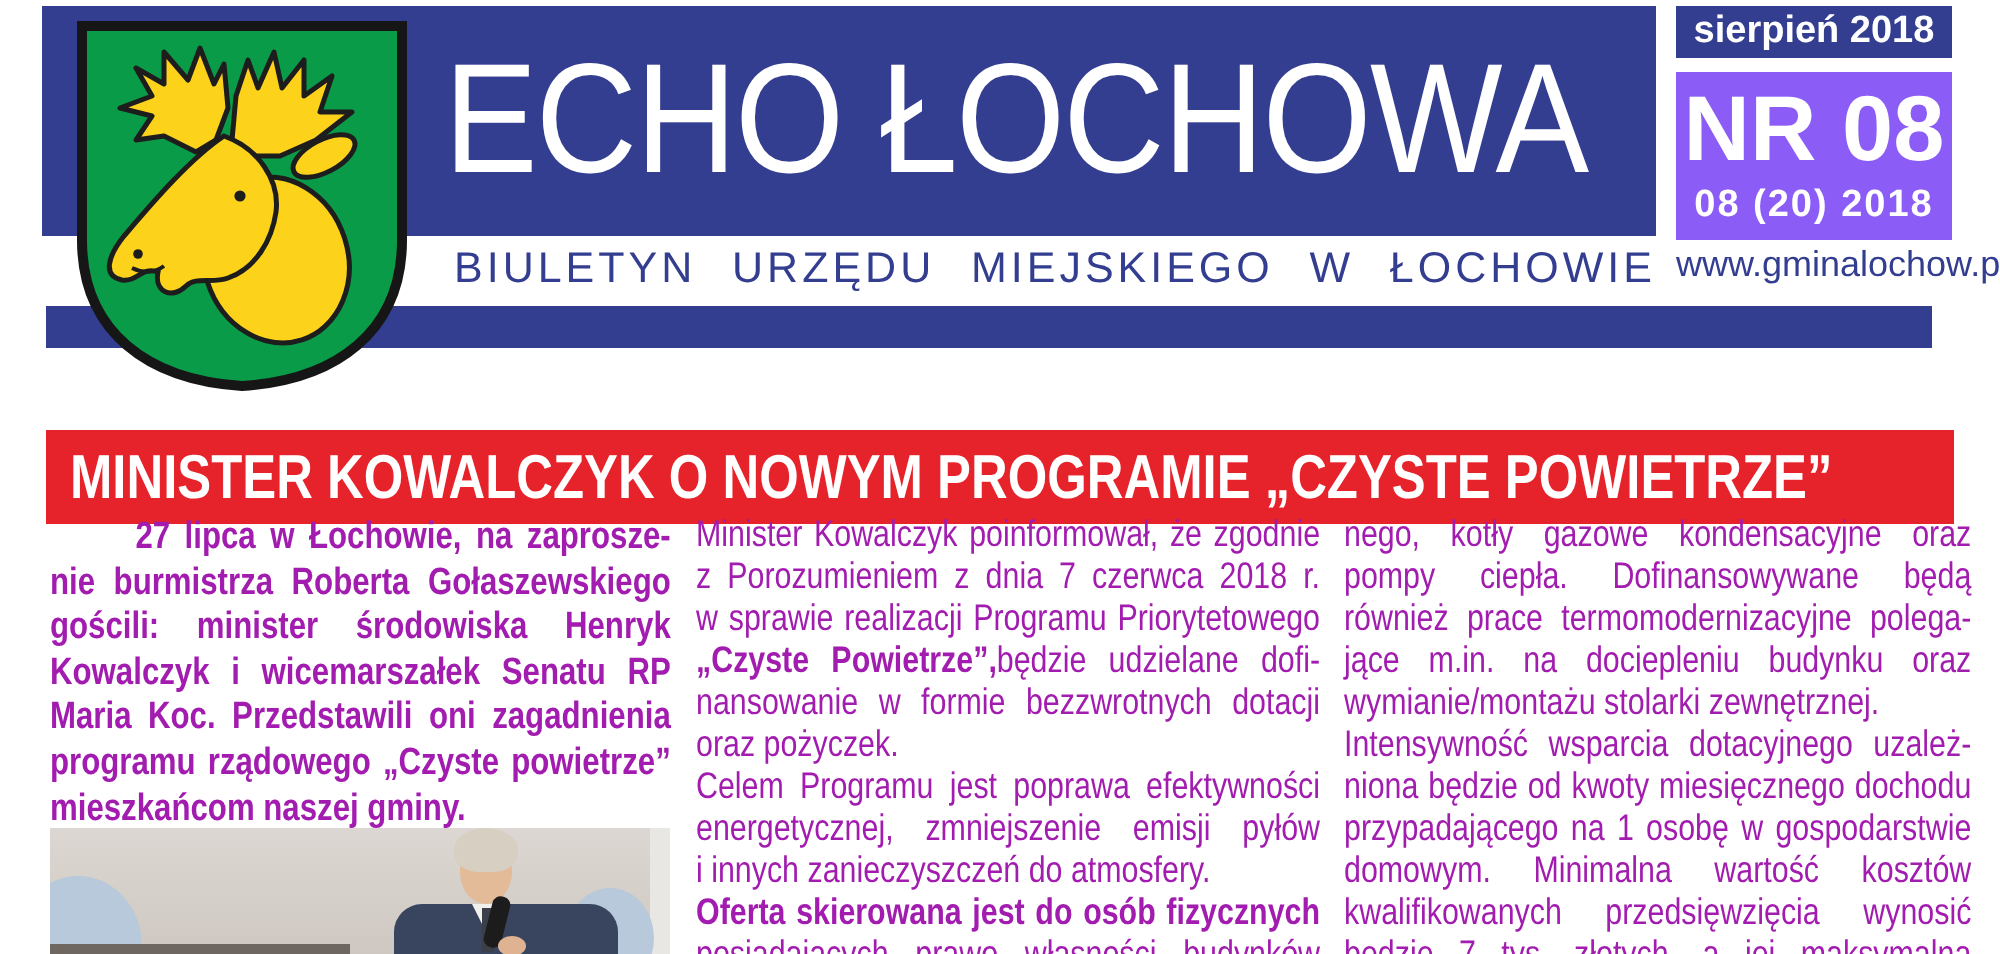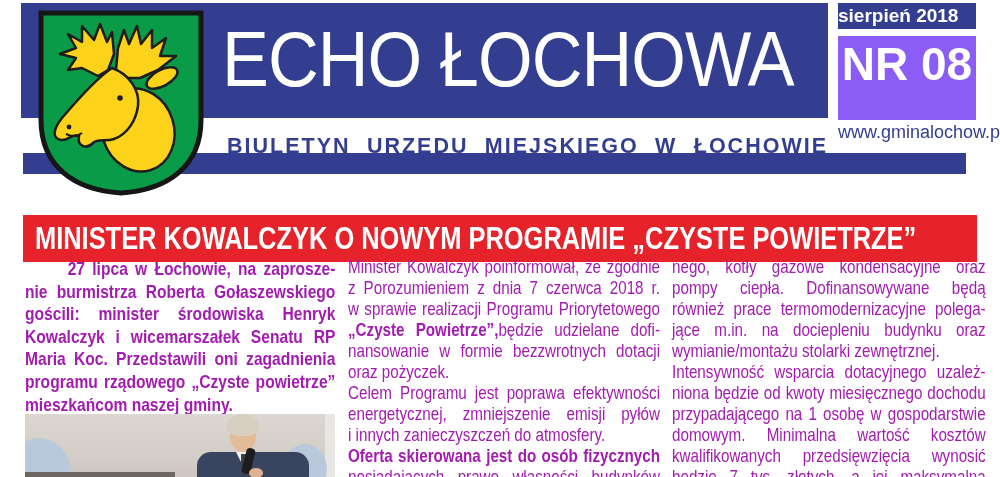--- a/index.html
+++ b/index.html
@@ -7,27 +7,27 @@
         font-family:"Liberation Sans","DejaVu Sans",sans-serif;}
   .abs{position:absolute;}
 
   
   .band-main{left:21px;top:3px;width:807px;height:115px;background:#333e90;}
   .band-thin{left:23px;top:153px;width:943px;height:21px;background:#333e90;}
 
   .paper-title{left:222px;top:3px;height:115px;line-height:113px;color:#fff;
 age    font-weight:bold;font-size:78px;white-space:nowrap;transform:scaleX(0.90);
     transform-origin:0 50%;letter-spacing:-1px;}
-  .paper-subtitle{left:227px;top:131px;width:601px;height:31px;line-height:31px;
-    color:#333e90;font-weight:bold;font-size:21.5px;letter-spacing:2px;
+  .paper-subtitle{left:227px;top:119px;width:601px;height:31px;line-height:31px;
+    color:#333e90;font-weight:normal;font-size:21.5px;letter-spacing:2px;
     white-space:nowrap;text-align:justify;text-align-last:justify;}
 
   
   .issue-month{left:838px;top:3px;width:138px;height:26px;background:#333e90;color:#fff;
-    font-weight:bold;font-size:19px;line-height:26px;text-align:left;}
+    font-weight:bold;font-size:19px;line-height:26px;text-align:center;}
   .issue-box{left:838px;top:36px;width:138px;height:84px;background:#8b5cf6;color:#fff;text-align:center;}
   .issue-nr{font-weight:bold;font-size:46px;line-height:56px;letter-spacing:0px;}
   .issue-code{font-weight:bold;font-size:19px;line-height:22px;letter-spacing:1px;}
   .website{left:838px;top:122px;width:138px;height:20px;line-height:20px;color:#333e90;
     font-size:18px;text-align:center;}
 
   
   .banner{left:23px;top:203px;width:954px;height:47px;background:#e6232a;margin-top:12px;}
   .banner-text{left:12px;top:0;height:47px;line-height:47px;color:#fff;font-weight:bold;
     font-size:31px;white-space:nowrap;transform:scaleX(0.82);transform-origin:0 50%;}
@@ -76,20 +76,21 @@
 
   <div class="abs band-main"></div>
   <div class="abs band-thin"></div>
 
   <div class="abs paper-title">ECHO ŁOCHOWA</div>
   <div class="abs paper-subtitle">BIULETYN URZĘDU MIEJSKIEGO W ŁOCHOWIE</div>
 
   <div class="abs issue-month">sierpień 2018</div>
   <div class="abs issue-box">
     <div class="issue-nr">NR 08</div>
+    <div class="issue-code">08 (20) 2018</div>
   </div>
   <div class="abs website">www.gminalochow.pl</div>
 
   <svg class="abs" style="left:36px;top:8px;" width="170" height="190" viewBox="0 0 170 190">
     <path d="M5,5 H165 V112 C165,158 132,182 85,185 C38,182 5,158 5,112 Z" fill="#0a9b48" stroke="#161616" stroke-width="5"></path>
 
     <path d="M62,68 L46,60 L32,62 L40,50 L24,46 L40,40 L32,26 L46,34 L46,18 L58,32 L64,16 L71,34 L76,24 L78,46 L72,62 Z" fill="#fdd21b" stroke="#1d1d1d" stroke-width="2.5" stroke-linejoin="round"></path>
     <path d="M80,62 L82,40 L88,22 L93,36 L101,18 L105,36 L116,22 L116,40 L130,30 L124,48 L140,48 L122,62 L104,70 L88,70 Z" fill="#fdd21b" stroke="#1d1d1d" stroke-width="2.5" stroke-linejoin="round"></path>
 
     <ellipse cx="102" cy="122" rx="36" ry="42" transform="rotate(-18 102 122)" fill="#fdd21b" stroke="#1d1d1d" stroke-width="2.5"></ellipse>

